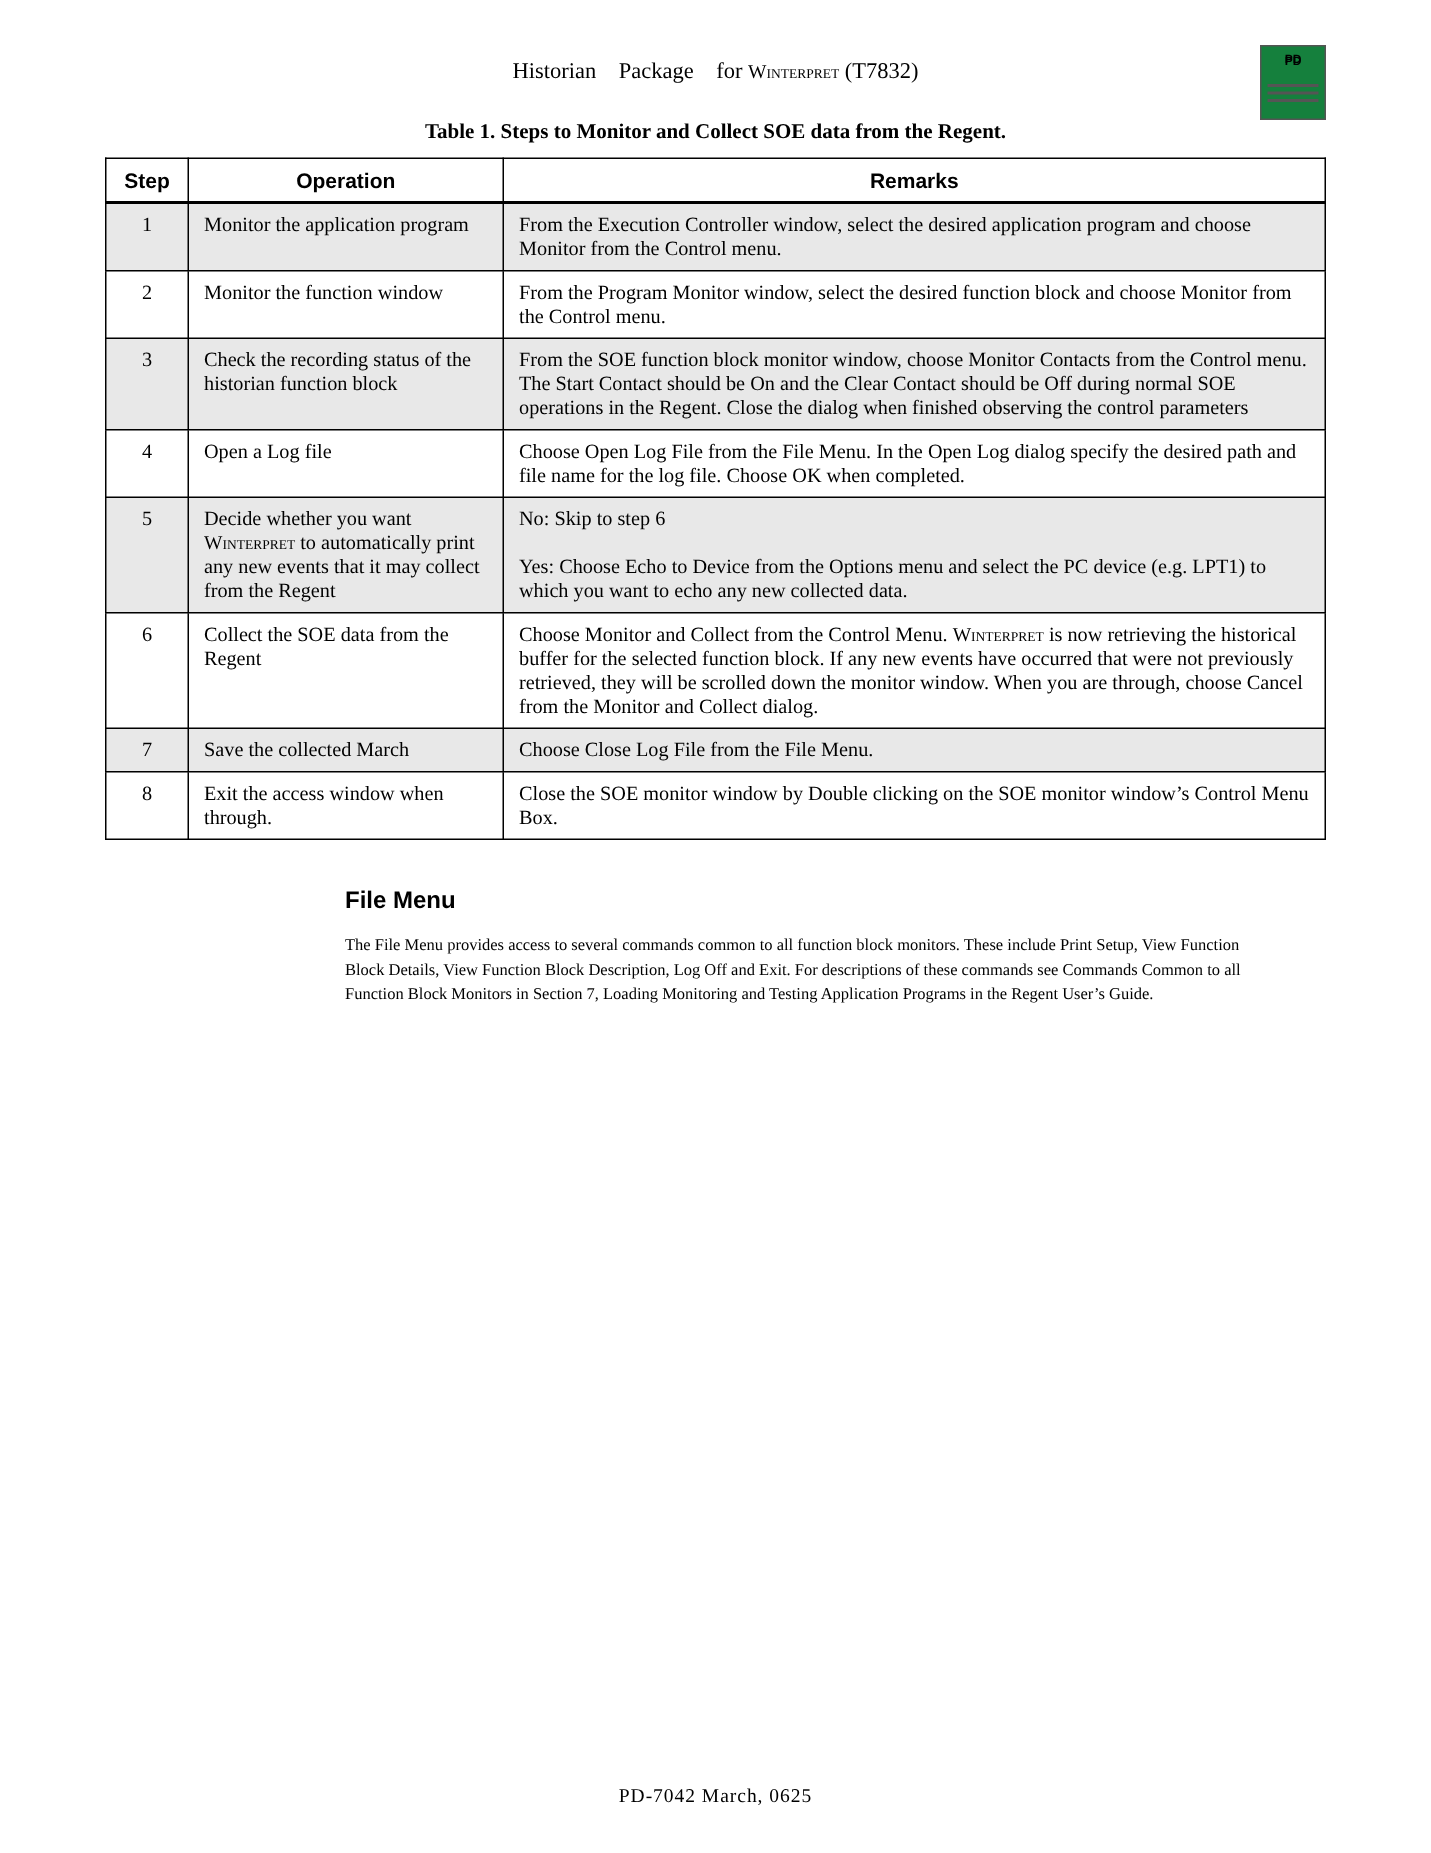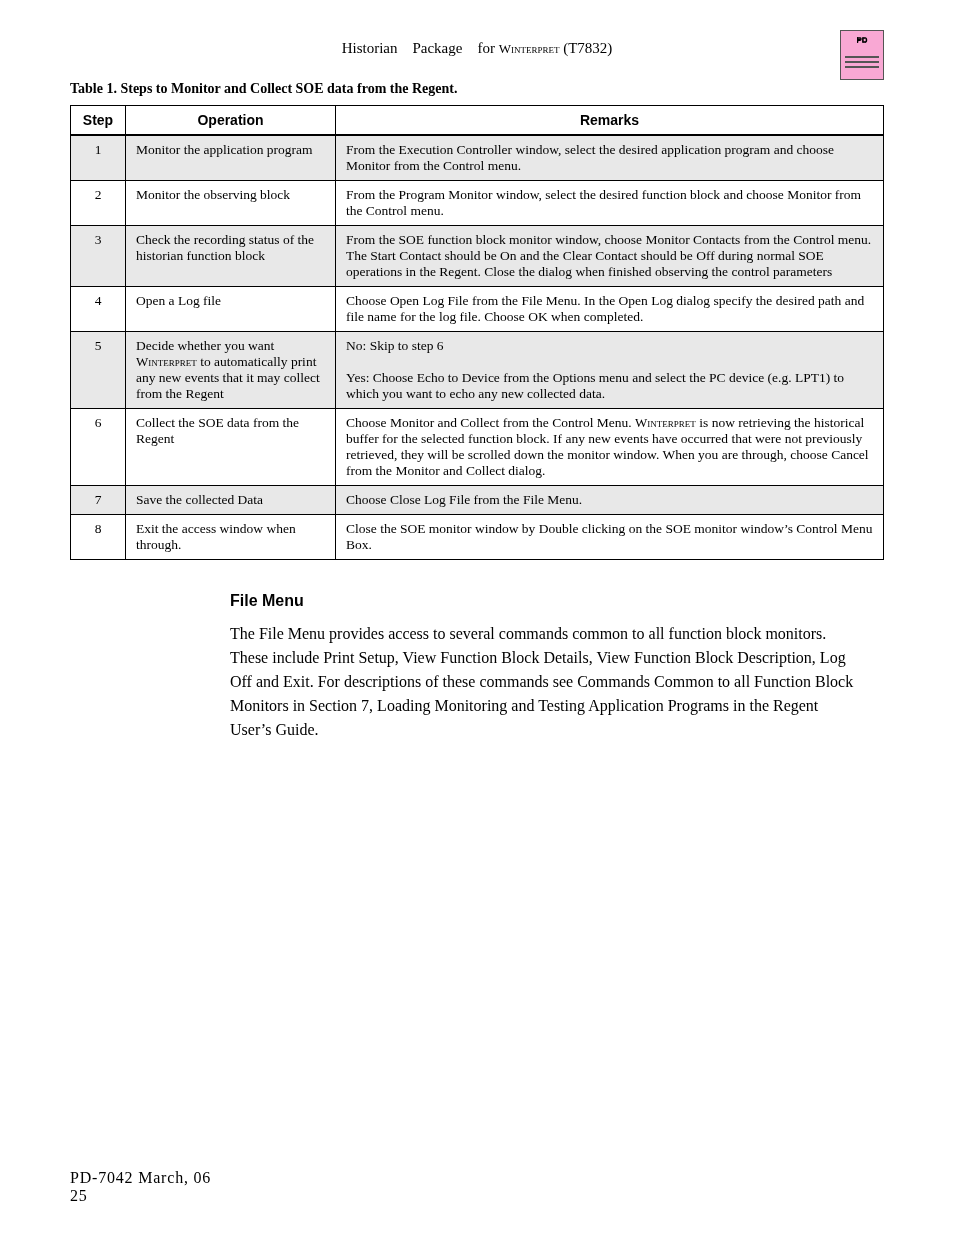--- a/index.html
+++ b/index.html
@@ -35,21 +35,21 @@
     }
     .header-icon {
       position: absolute;
       right: 0;
       top: -10px;
     }
     .doc-icon {
       width: 44px;
       height: 50px;
       border: 1.5px solid #555;
-      background: #f9a8d4;
+      background: #15803d;
       position: relative;
       display: inline-block;
     }
     .doc-icon::before {
       content: 'PD';
       position: absolute;
       top: 4px;
       left: 50%;
       transform: translateX(-50%);
       font-size: 8px;
@@ -63,20 +63,21 @@
       right: 4px;
     }
     .doc-icon-line {
       height: 2px;
       background: #555;
       margin-bottom: 3px;
     }
 
     
     .table-title {
+      text-align: center;
       font-weight: bold;
       font-size: 14px;
       margin-bottom: 8px;
     }
 
     table {
       width: 100%;
       border-collapse: collapse;
       margin-bottom: 32px;
       font-size: 13.5px;
@@ -120,40 +121,39 @@
       font-size: 16px;
       font-weight: bold;
       margin-bottom: 12px;
       margin-left: 160px;
     }
 
     .section-body {
       margin-left: 160px;
       margin-right: 30px;
       font-family: Times New Roman, serif;
-      font-size: 16px;
+      font-size: 11px;
       line-height: 1.5;
     }
 
     .section-body p {
       margin-bottom: 12px;
     }
 
     
     .page-footer {
       position: absolute;
       bottom: 30px;
       left: 70px;
       right: 70px;
       display: flex;
       justify-content: center;
       font-family: Times New Roman, serif;
-      font-size: 16px;
+      font-size: 13px;
       letter-spacing: 0.05em;
-      flex-direction: column;
     }
 
     .small-caps {
       font-variant: small-caps;
       font-size: 13px;
     }
   </style>
 </head>
 <body>
 
@@ -188,21 +188,21 @@
     <tbody>
 
       <tr>
         <td class="step-col">1</td>
         <td class="op-col">Monitor the application program</td>
         <td class="remarks-col">From the Execution Controller window, select the desired application program and choose Monitor from the Control menu.</td>
       </tr>
 
       <tr>
         <td class="step-col">2</td>
-        <td class="op-col">Monitor the observing block</td>
+        <td class="op-col">Monitor the function window</td>
         <td class="remarks-col">From the Program Monitor window, select the desired function block and choose Monitor from the Control menu.</td>
       </tr>
 
       <tr>
         <td class="step-col">3</td>
         <td class="op-col">Check the recording status of the historian function block</td>
         <td class="remarks-col">From the SOE function block monitor window, choose Monitor Contacts from the Control menu.  The Start Contact should be On and the Clear Contact should be Off during normal SOE operations in the Regent.  Close the dialog when finished observing the control parameters</td>
       </tr>
 
       <tr>
@@ -221,21 +221,21 @@
       </tr>
 
       <tr>
         <td class="step-col">6</td>
         <td class="op-col">Collect the SOE data from the Regent</td>
         <td class="remarks-col">Choose Monitor and Collect from the Control Menu.  <span class="small-caps">Winterpret</span> is now retrieving the historical buffer for the selected function block.  If any new events have occurred that were not previously retrieved, they will be scrolled down the monitor window.  When you are through, choose Cancel from the Monitor and Collect dialog.</td>
       </tr>
 
       <tr>
         <td class="step-col">7</td>
-        <td class="op-col">Save the collected Data</td>
+        <td class="op-col">Save the collected March</td>
         <td class="remarks-col">Choose Close Log File from the File Menu.</td>
       </tr>
 
       <tr>
         <td class="step-col">8</td>
         <td class="op-col">Exit the access window when through.</td>
         <td class="remarks-col">Close the SOE monitor window by Double clicking on the SOE monitor window’s Control Menu Box.</td>
       </tr>
     </tbody>
   </table>

